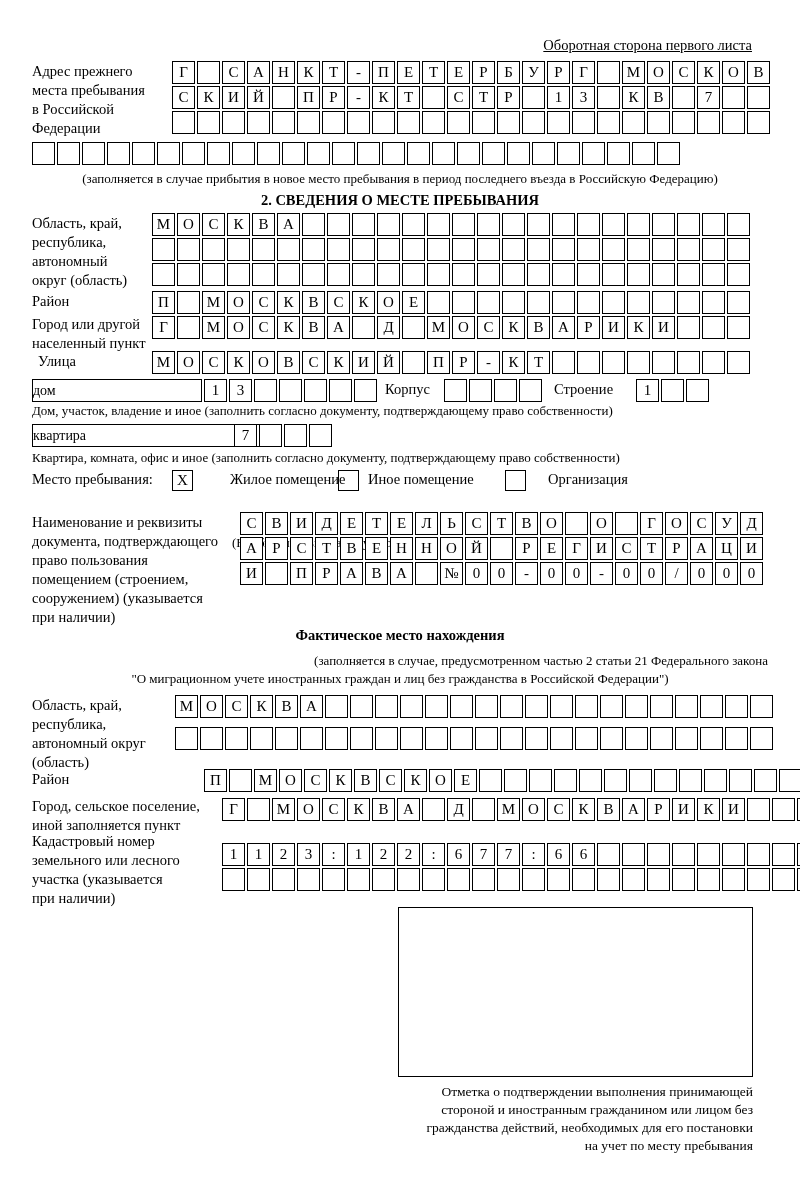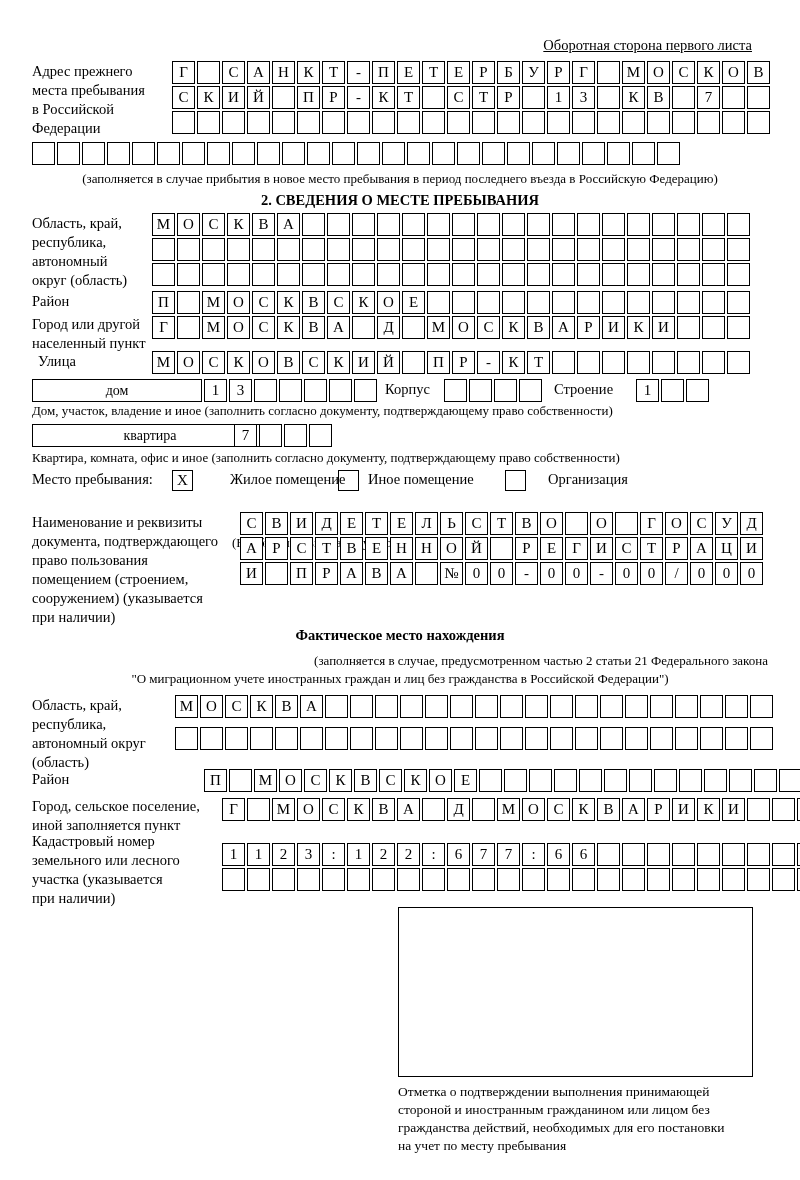--- a/index.html
+++ b/index.html
@@ -39,33 +39,32 @@
     text-align:center;
     font-family:"Liberation Serif", serif;
     background:#fff;
   }
   .wide{
     border:1px solid #000;
     box-sizing:border-box;
     height:23px;
     font-size:14px;
     line-height:21px;
-    text-align:center;
   }
   .txtblock{position:absolute;}
   .bigbox{
     position:absolute;
     border:1px solid #000;
     box-sizing:border-box;
   }
   .caption{
     position:absolute;
     font-size:13.5px;
     line-height:18px;
-    text-align:left;
+    text-align:right;
   }
   .sectitle{
     position:absolute;
     font-weight:bold;
     font-size:14.5px;
     text-align:center;
     width:100%;
   }
   .chk{
     width:21px;height:21px;border:1px solid #000;box-sizing:border-box;

